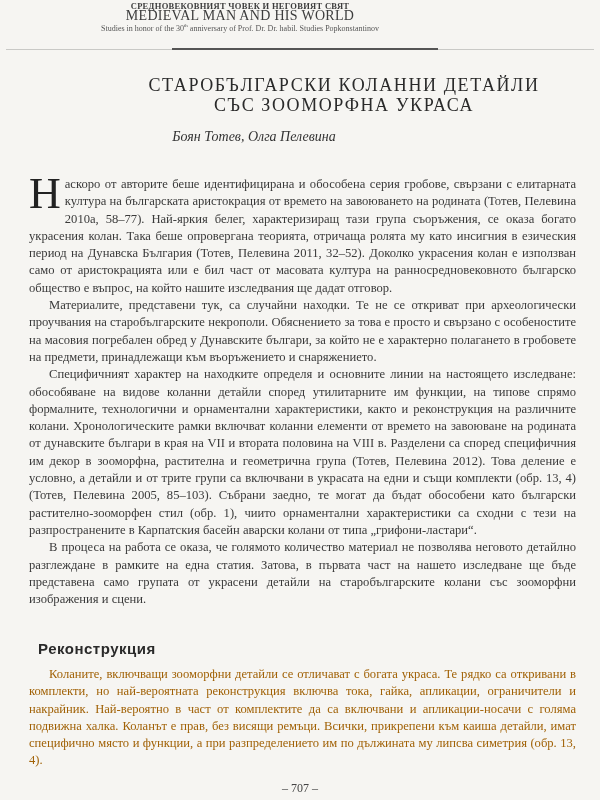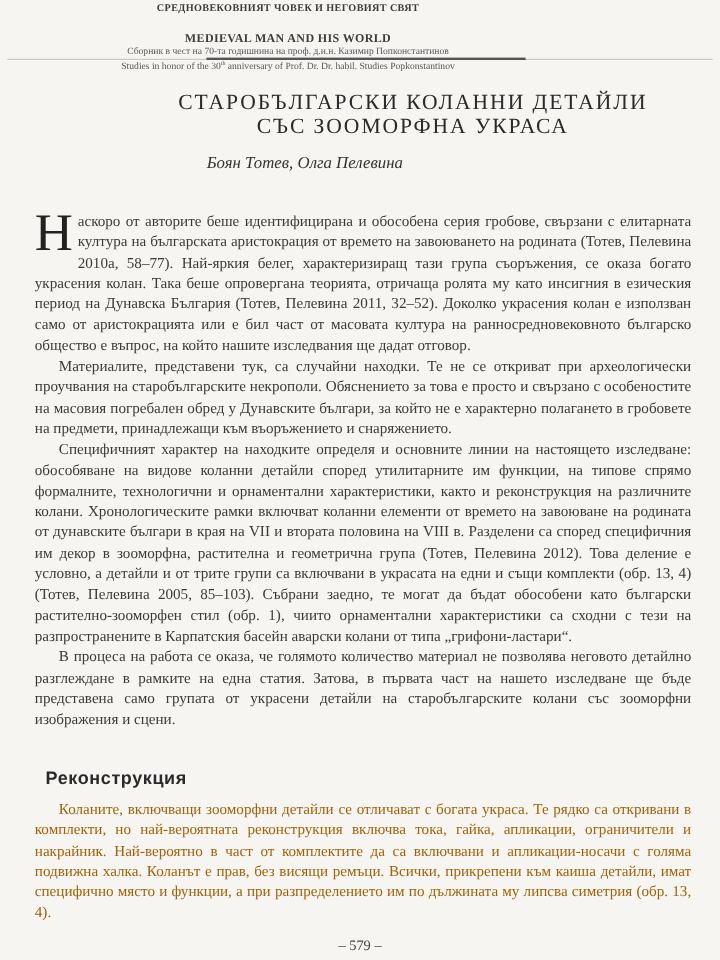--- a/index.html
+++ b/index.html
@@ -14,22 +14,22 @@
       position: absolute; top: 0; left: 0; width: 480px;
       text-align: center;
     }
     .hdr-bg {
       font-family: "Liberation Serif", serif;
       font-weight: bold; font-size: 8.5px; letter-spacing: 0.3px;
       color: #3c3c3c; margin-top: 1px; line-height: 10px;
     }
     .hdr-en {
       font-family: "Liberation Serif", serif;
-      font-weight: bold; font-size: 10px; letter-spacing: 0.3px;
-      color: #3c3c3c; line-height: 10px; margin-top: 17px;
+      font-weight: normal; font-size: 14px; letter-spacing: 0.3px;
+      color: #3c3c3c; line-height: 10px;
     }
     .hdr-sub {
       font-family: "Liberation Serif", serif;
       font-size: 8px; color: #555; line-height: 10.5px;
     }
     .hdr-sub sup { font-size: 5px; }
     .rule {
       position: absolute; top: 49px; left: 6px; width: 588px; height: 1px;
       background: #c9c9c6;
     }
@@ -81,21 +81,20 @@
       font-family: "Liberation Serif", serif;
       font-size: 12px; color: #444;
     }
   </style>
 </head>
 <body>
 
 <div class="header">
   <div class="hdr-bg">СРЕДНОВЕКОВНИЯТ ЧОВЕК И НЕГОВИЯТ СВЯТ</div>
   <div class="hdr-en">MEDIEVAL MAN AND HIS WORLD</div>
-  <div class="hdr-sub">Сборник в чест на 70-та годишнина на проф. д.и.н. Казимир Попконстантинов</div>
   <div class="hdr-sub"><span>Studies in honor of the 30</span><sup>th</sup><span> anniversary of Prof. Dr. Dr. habil. Studies Popkonstantinov</span></div>
 </div>
 <div class="rule"></div>
 <div class="rule-dark"></div>
 
 <div class="title">
   <div>СТАРОБЪЛГАРСКИ КОЛАННИ ДЕТАЙЛИ</div>
   <div>СЪС ЗООМОРФНА УКРАСА</div>
 </div>
 
@@ -107,13 +106,13 @@
   <p>Специфичният характер на находките определя и основните линии на настоящето изследване: обособяване на видове коланни детайли според утилитарните им функции, на типове спрямо формалните, технологични и орнаментални характеристики, както и реконструкция на различните колани. Хронологическите рамки включват коланни елементи от времето на завоюване на родината от дунавските българи в края на VII и втората половина на VIII в. Разделени са според специфичния им декор в зооморфна, растителна и геометрична група (Тотев, Пелевина 2012). Това деление е условно, а детайли и от трите групи са включвани в украсата на едни и същи комплекти (обр. 13, 4) (Тотев, Пелевина 2005, 85–103). Събрани заедно, те могат да бъдат обособени като български растително-зооморфен стил (обр. 1), чиито орнаментални характеристики са сходни с тези на разпространените в Карпатския басейн аварски колани от типа „грифони-ластари“.</p>
   <p>В процеса на работа се оказа, че голямото количество материал не позволява неговото детайлно разглеждане в рамките на една статия. Затова, в първата част на нашето изследване ще бъде представена само групата от украсени детайли на старобългарските колани със зооморфни изображения и сцени.</p>
 </div>
 
 <div class="section-title">Реконструкция</div>
 
 <div class="body2">
   <p>Коланите, включващи зооморфни детайли се отличават с богата украса. Те рядко са откривани в комплекти, но най-вероятната реконструкция включва тока, гайка, апликации, ограничители и накрайник. Най-вероятно в част от комплектите да са включвани и апликации-носачи с голяма подвижна халка. Коланът е прав, без висящи ремъци. Всички, прикрепени към каиша детайли, имат специфично място и функции, а при разпределението им по дължината му липсва симетрия (обр. 13, 4).</p>
 </div>
 
-<div class="page-num">– 579 –</div>
+<div class="page-num">– 707 –</div>
 
 </body></html>

